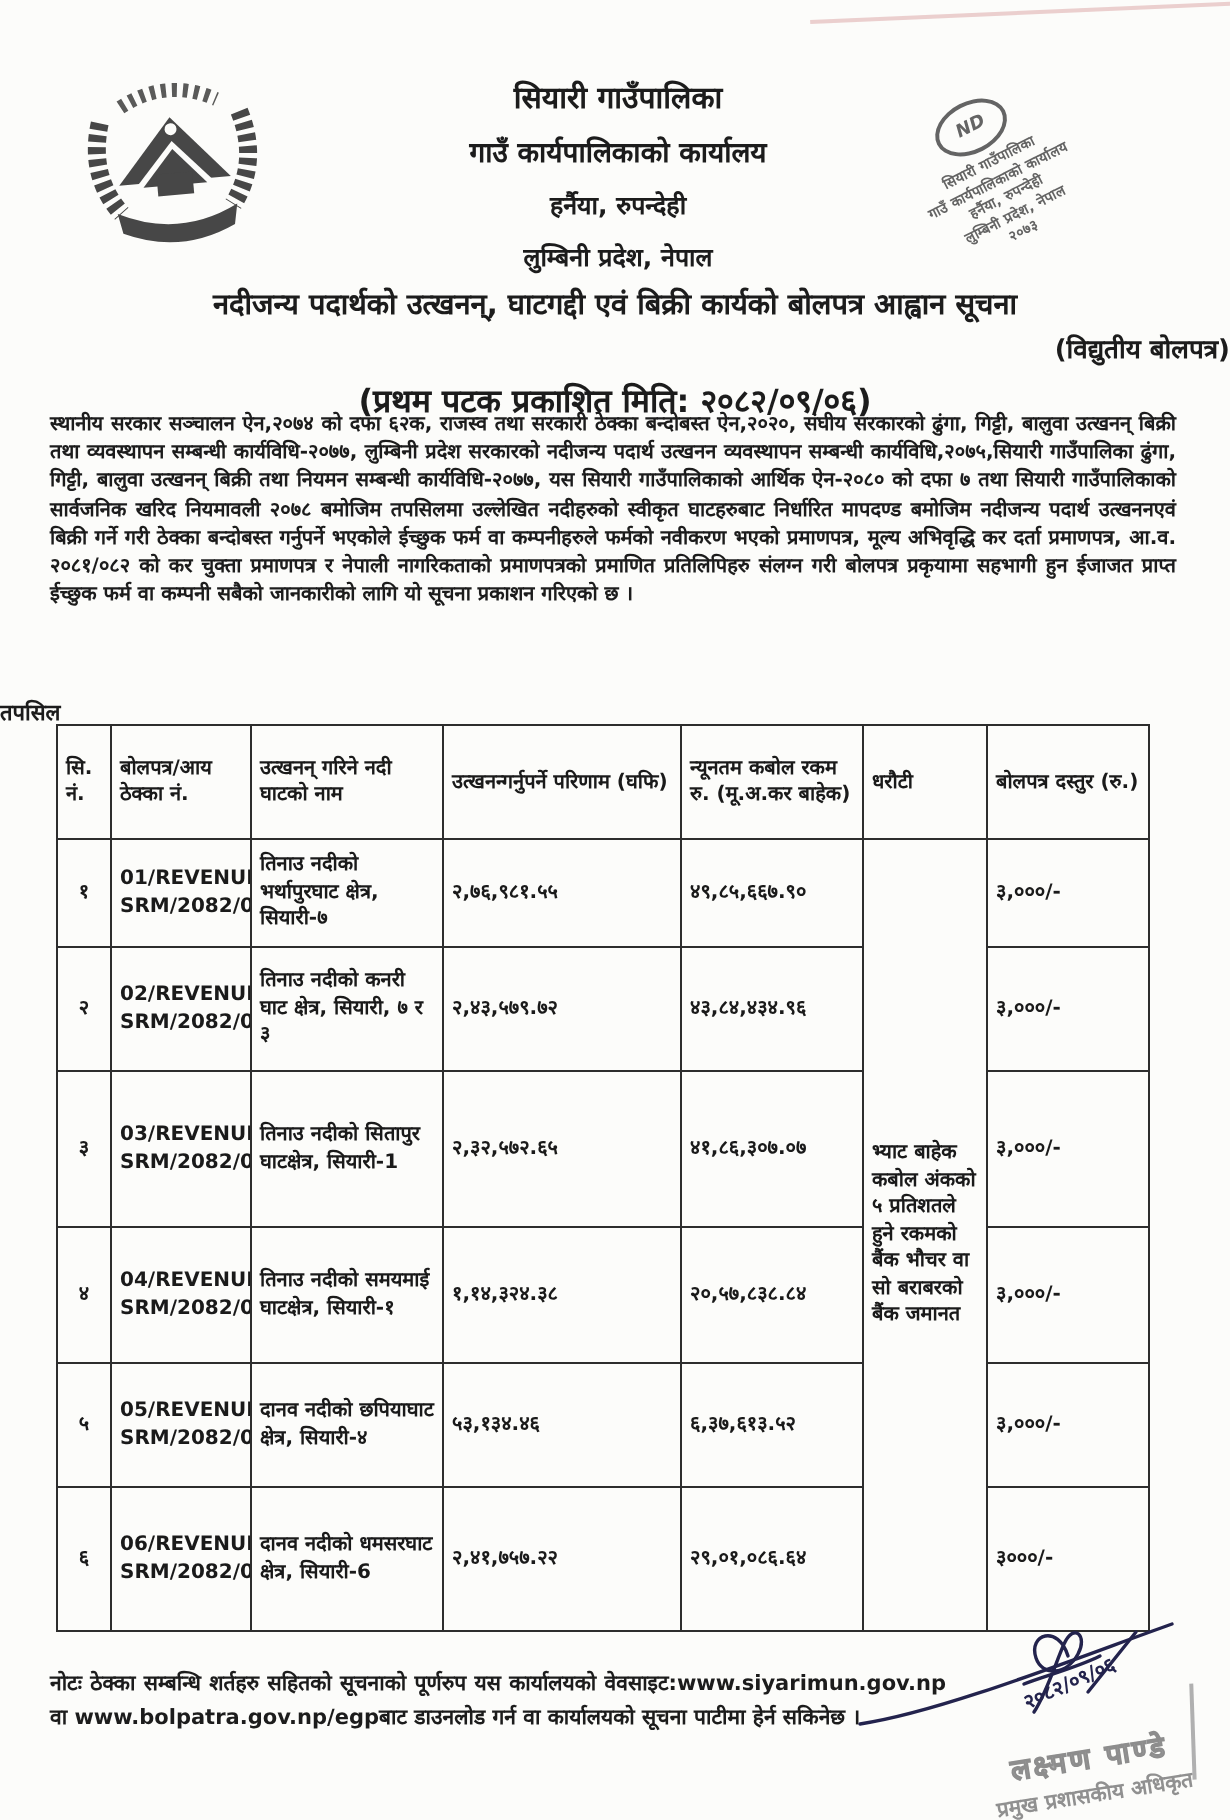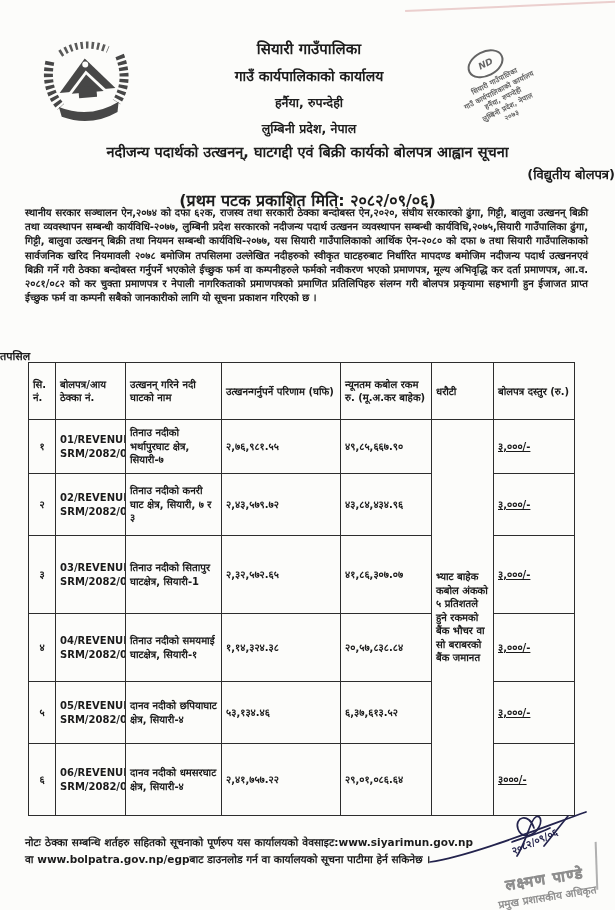--- a/index.html
+++ b/index.html
@@ -38,21 +38,21 @@
   
   table.notice{position:absolute;top:362px;left:28px;width:546px;border-collapse:collapse;
     font-size:10px;font-weight:600;table-layout:fixed;color:#1a1a1a;padding-left:24px;}
   table.notice th,table.notice td{border:1.2px solid #2d2d2d;padding:2px 4px;overflow:hidden;}
   table.notice th{font-weight:700;text-align:left;vertical-align:middle;line-height:13px;height:52px;}
   table.notice td{vertical-align:middle;line-height:13.5px;}
   td.c-sn{text-align:center;}
   td.c-no{text-align:center;line-height:13px;}
   td.c-qty,td.c-amt{padding-left:6px;}
   td.c-dep{vertical-align:middle;line-height:14.5px;padding-left:6px;}
-  td.c-fee{vertical-align:top;padding-top:5px;padding-left:7px;text-decoration:underline;}
+  td.c-fee{vertical-align:top;padding-top:5px;padding-left:7px;}
   tr.r1{height:54px;} tr.r2{height:62px;} tr.r3{height:78px;}
   tr.r4{height:68px;} tr.r5{height:62px;} tr.r6{height:72px;}
 
   
   .note{position:absolute;top:834px;left:25px;width:448px;
     font-size:10.5px;font-weight:700;line-height:16.5px;text-align:justify;}
   .sign-block{position:absolute;top:808px;right:14px;width:190px;height:98px;}
   .sign-svg{position:absolute;top:0;right:10px;}
   .sign-date{position:absolute;top:26px;right:42px;transform:rotate(-24deg);
     font-size:10px;font-weight:700;color:#23234d;white-space:nowrap;}
@@ -167,21 +167,21 @@
         <td class="c-sn">५</td>
         <td class="c-no">05/REVENUE-SRM/2082/083</td>
         <td>दानव नदीको छपियाघाट क्षेत्र, सियारी-४</td>
         <td class="c-qty">५३,१३४.४६</td>
         <td class="c-amt">६,३७,६१३.५२</td>
         <td class="c-fee">३,०००/-</td>
       </tr>
       <tr class="r6">
         <td class="c-sn">६</td>
         <td class="c-no">06/REVENUE-SRM/2082/083</td>
-        <td>दानव नदीको धमसरघाट क्षेत्र, सियारी-४</td>
+        <td>दानव नदीको धमसरघाट क्षेत्र, सियारी-6</td>
         <td class="c-qty">२,४१,७५७.२२</td>
         <td class="c-amt">२९,०१,०८६.६४</td>
         <td class="c-fee">३०००/-</td>
       </tr>
     </tbody>
   </table>
 
   <div class="note">नोटः ठेक्का सम्बन्धि शर्तहरु सहितको सूचनाको पूर्णरुप यस कार्यालयको वेवसाइट:www.siyarimun.gov.np वा www.bolpatra.gov.np/egpबाट डाउनलोड गर्न वा कार्यालयको सूचना पाटीमा हेर्न सकिनेछ ।</div>
 
   <div class="sign-block">

